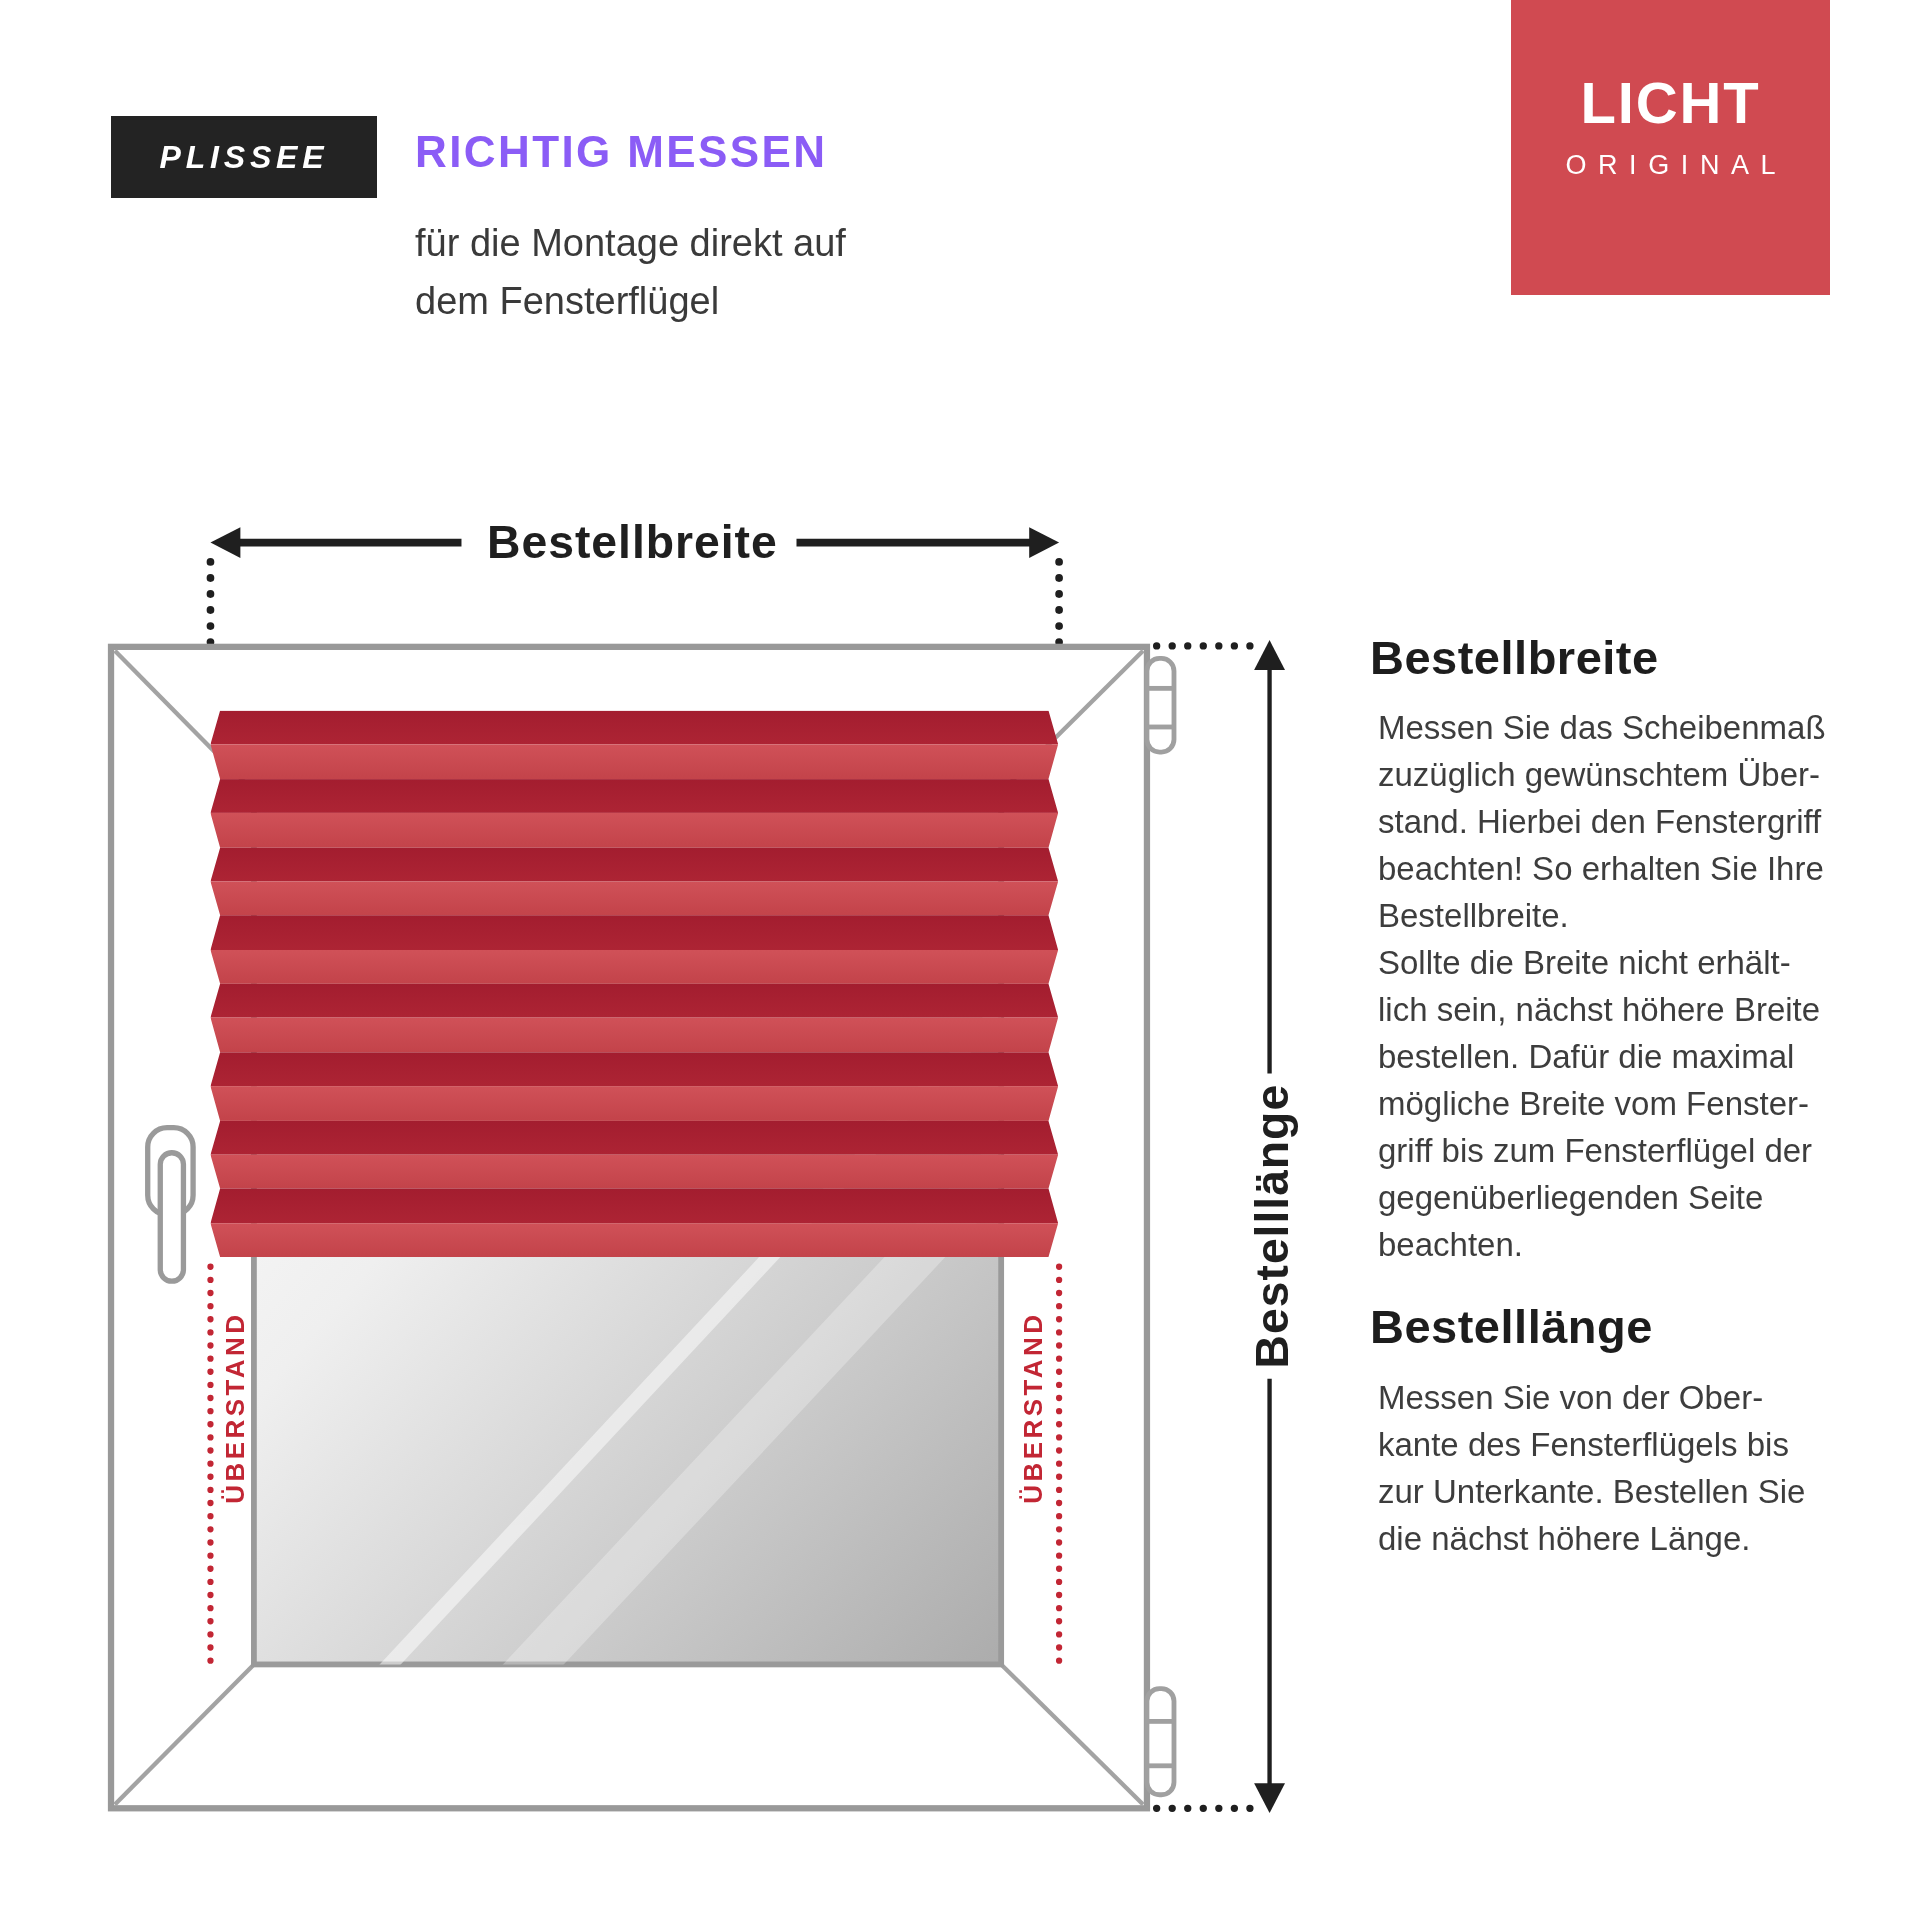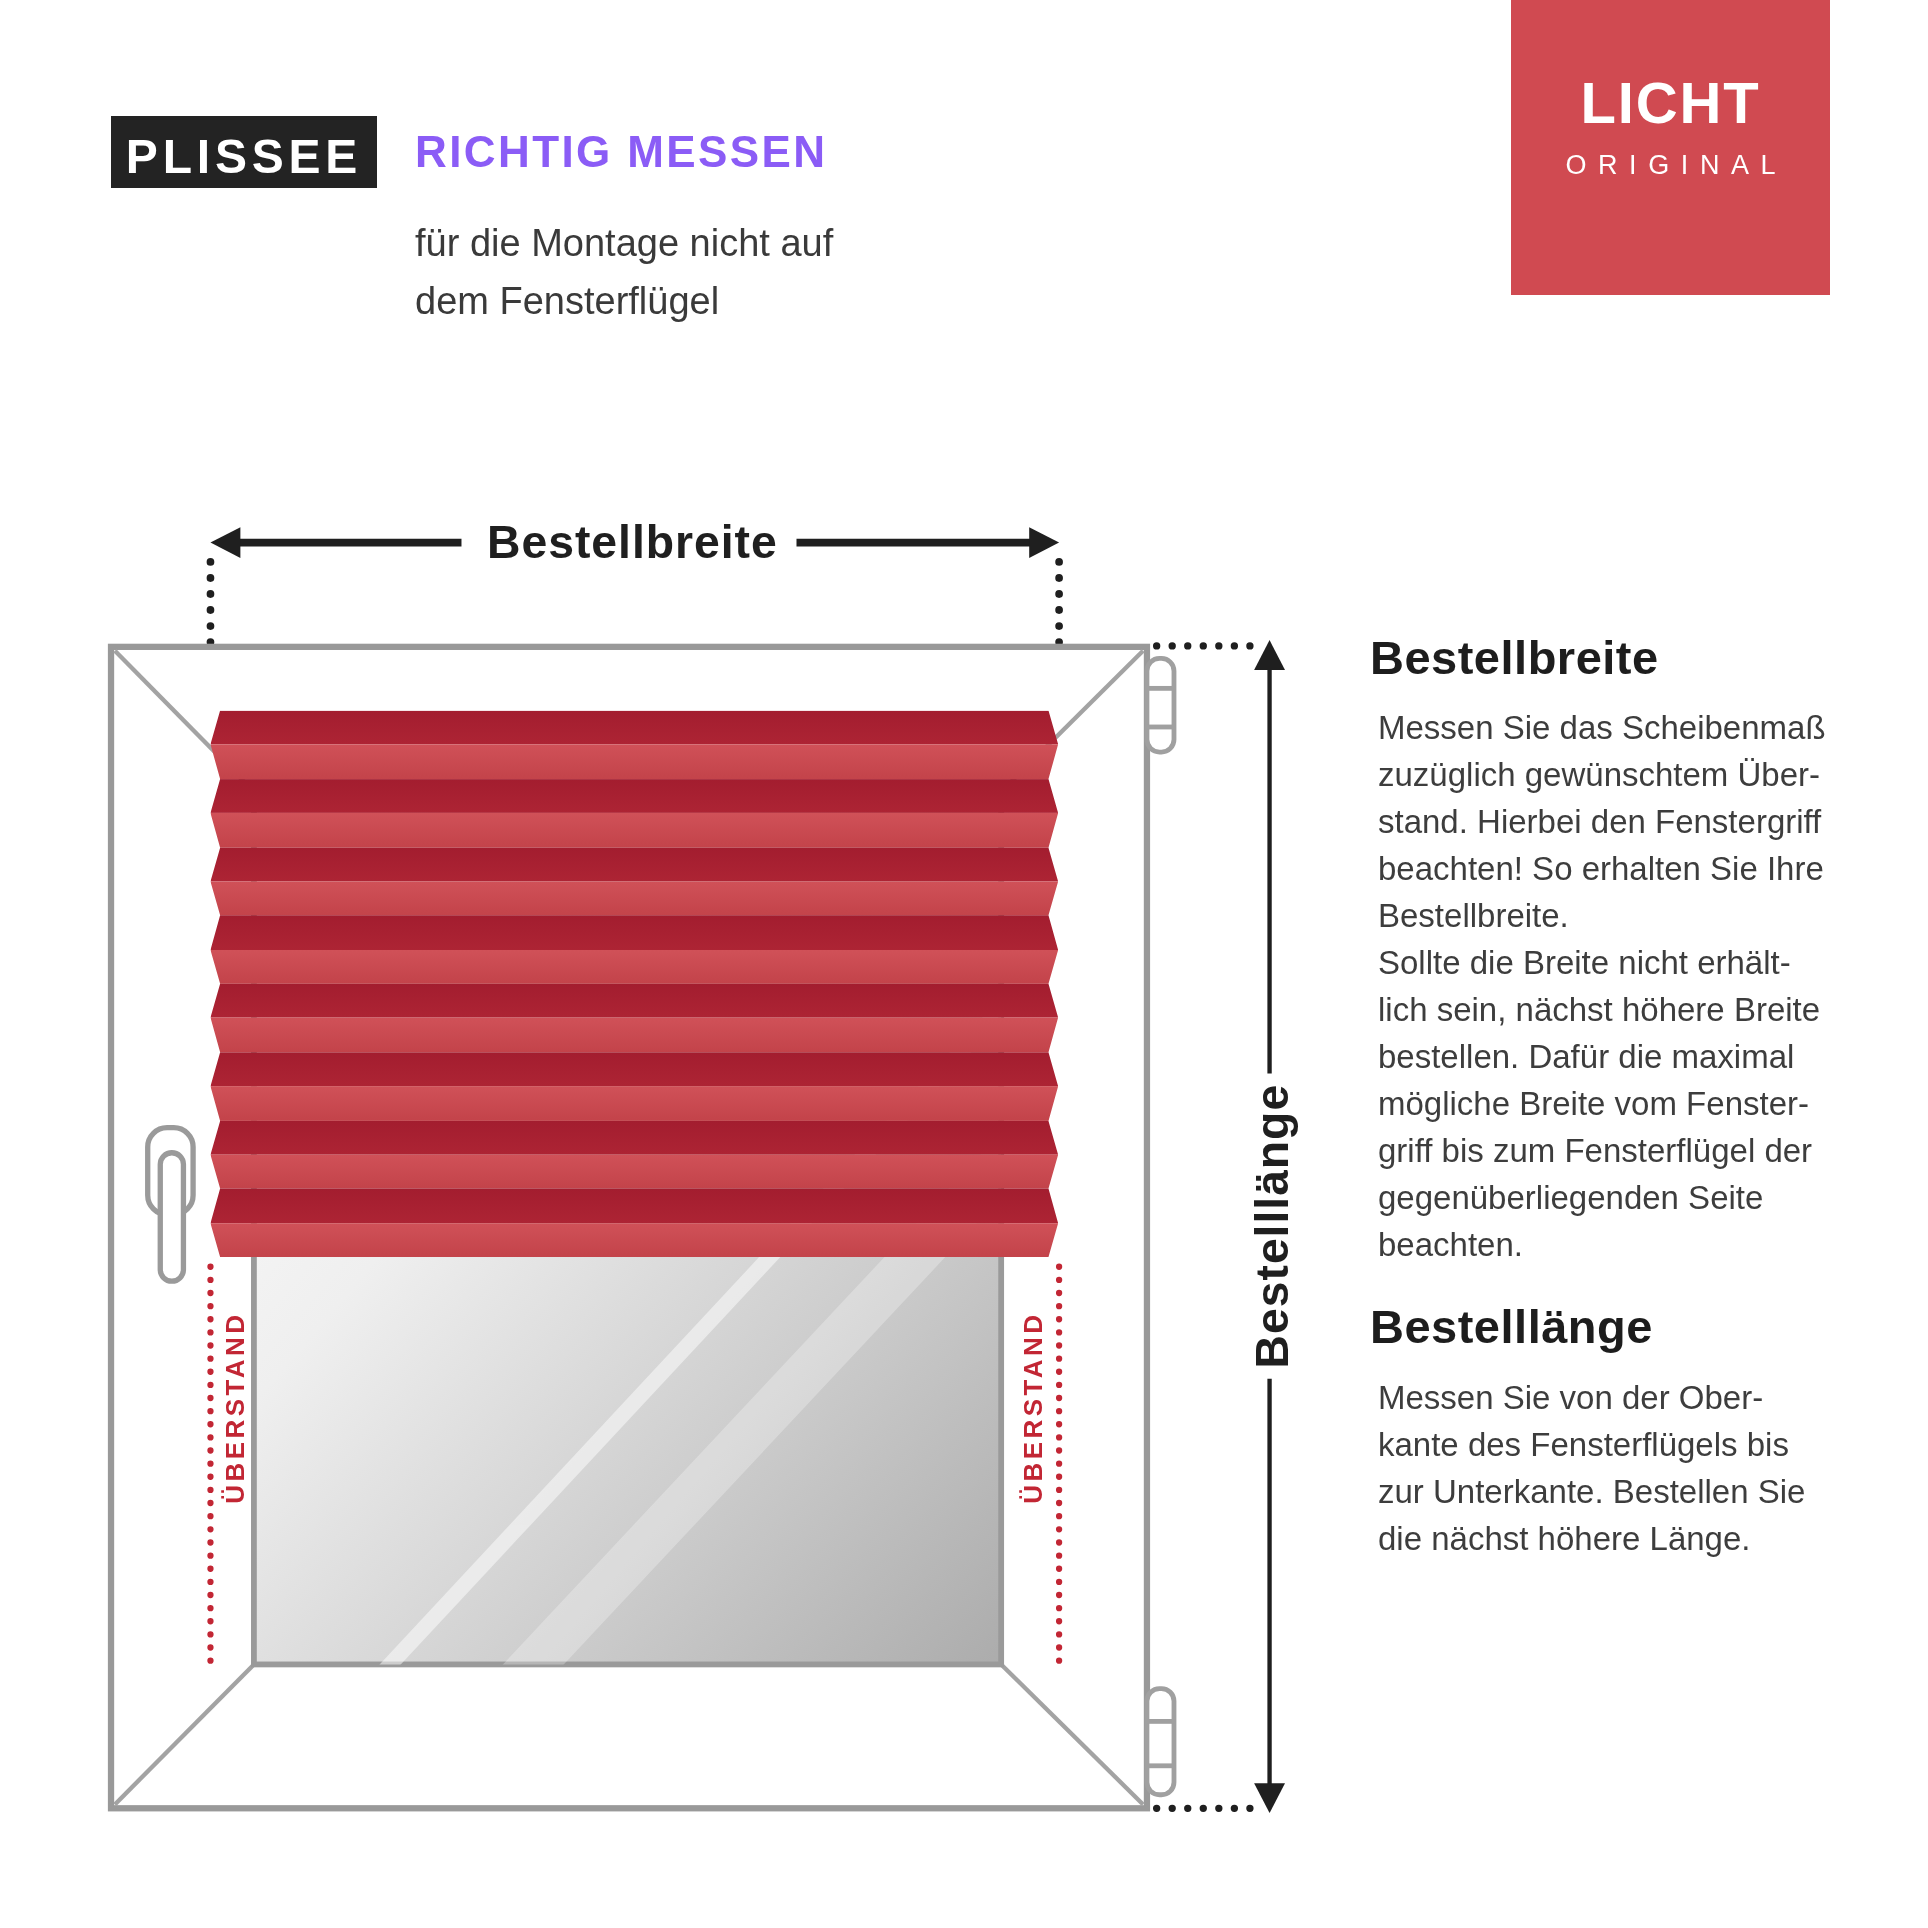--- a/index.html
+++ b/index.html
@@ -1,21 +1,21 @@
 <!DOCTYPE html>
 <html><head>
 <meta charset="utf-8">
 <style>
   html,body{margin:0;padding:0;background:#ffffff;}
   body{width:1928px;height:1928px;font-family:"Liberation Sans",sans-serif;-webkit-font-smoothing:antialiased;}
   .canvas{position:relative;width:1928px;height:1928px;background:#ffffff;overflow:hidden;}
 
   
-  .badge{position:absolute;left:111px;top:116px;width:266px;height:72px;background:#232323;
-         color:#ffffff;font-size:48px;font-weight:700;letter-spacing:4.8px;text-align:center;line-height:82px;}
+  .badge{position:absolute;left:111px;top:116px;width:266px;height:82px;background:#232323;
+         color:#ffffff;font-size:32px;font-weight:700;letter-spacing:4.8px;text-align:center;line-height:82px;font-style:italic;}
   .main-title{position:absolute;left:415px;top:127px;font-size:44px;font-weight:700;color:#8b5cf6;letter-spacing:2.4px;}
   .subtitle{position:absolute;left:415px;top:214px;font-size:38px;font-weight:400;color:#3a3a3a;
             line-height:58px;white-space:pre-line;}
 
   
   .logo{position:absolute;left:1511px;top:0;width:319px;height:295px;background:#d04a51;text-align:center;
         box-sizing:border-box;padding-top:73px;}
   .logo-word{color:#ffffff;font-size:58px;font-weight:700;line-height:60px;letter-spacing:1.9px;}
   .logo-tagline{color:#ffffff;font-size:27px;font-weight:400;letter-spacing:11.6px;text-indent:11.6px;margin-top:17px;}
 
@@ -30,21 +30,21 @@
   .info-heading.second{margin-top:31px;}
   .info-body{font-size:33px;line-height:47px;color:#3d3d3d;margin:8px;white-space:pre-line;}
 </style>
 </head>
 <body>
 
 <div class="canvas">
 
   <div class="badge">PLISSEE</div>
   <div class="main-title">RICHTIG MESSEN</div>
-  <div class="subtitle">für die Montage nicht auf
+  <div class="subtitle">für die Montage direkt auf
 dem Fensterflügel</div>
 
   <div class="logo">
     <div class="logo-word">LICHT</div>
     <div class="logo-tagline">ORIGINAL</div>
   </div>
 
   <svg class="diagram-svg" width="1928" height="1928" viewBox="0 0 1997 1997" xmlns="http://www.w3.org/2000/svg">
     <defs>
       <linearGradient id="gradDark" x1="0" y1="0" x2="0" y2="1">

